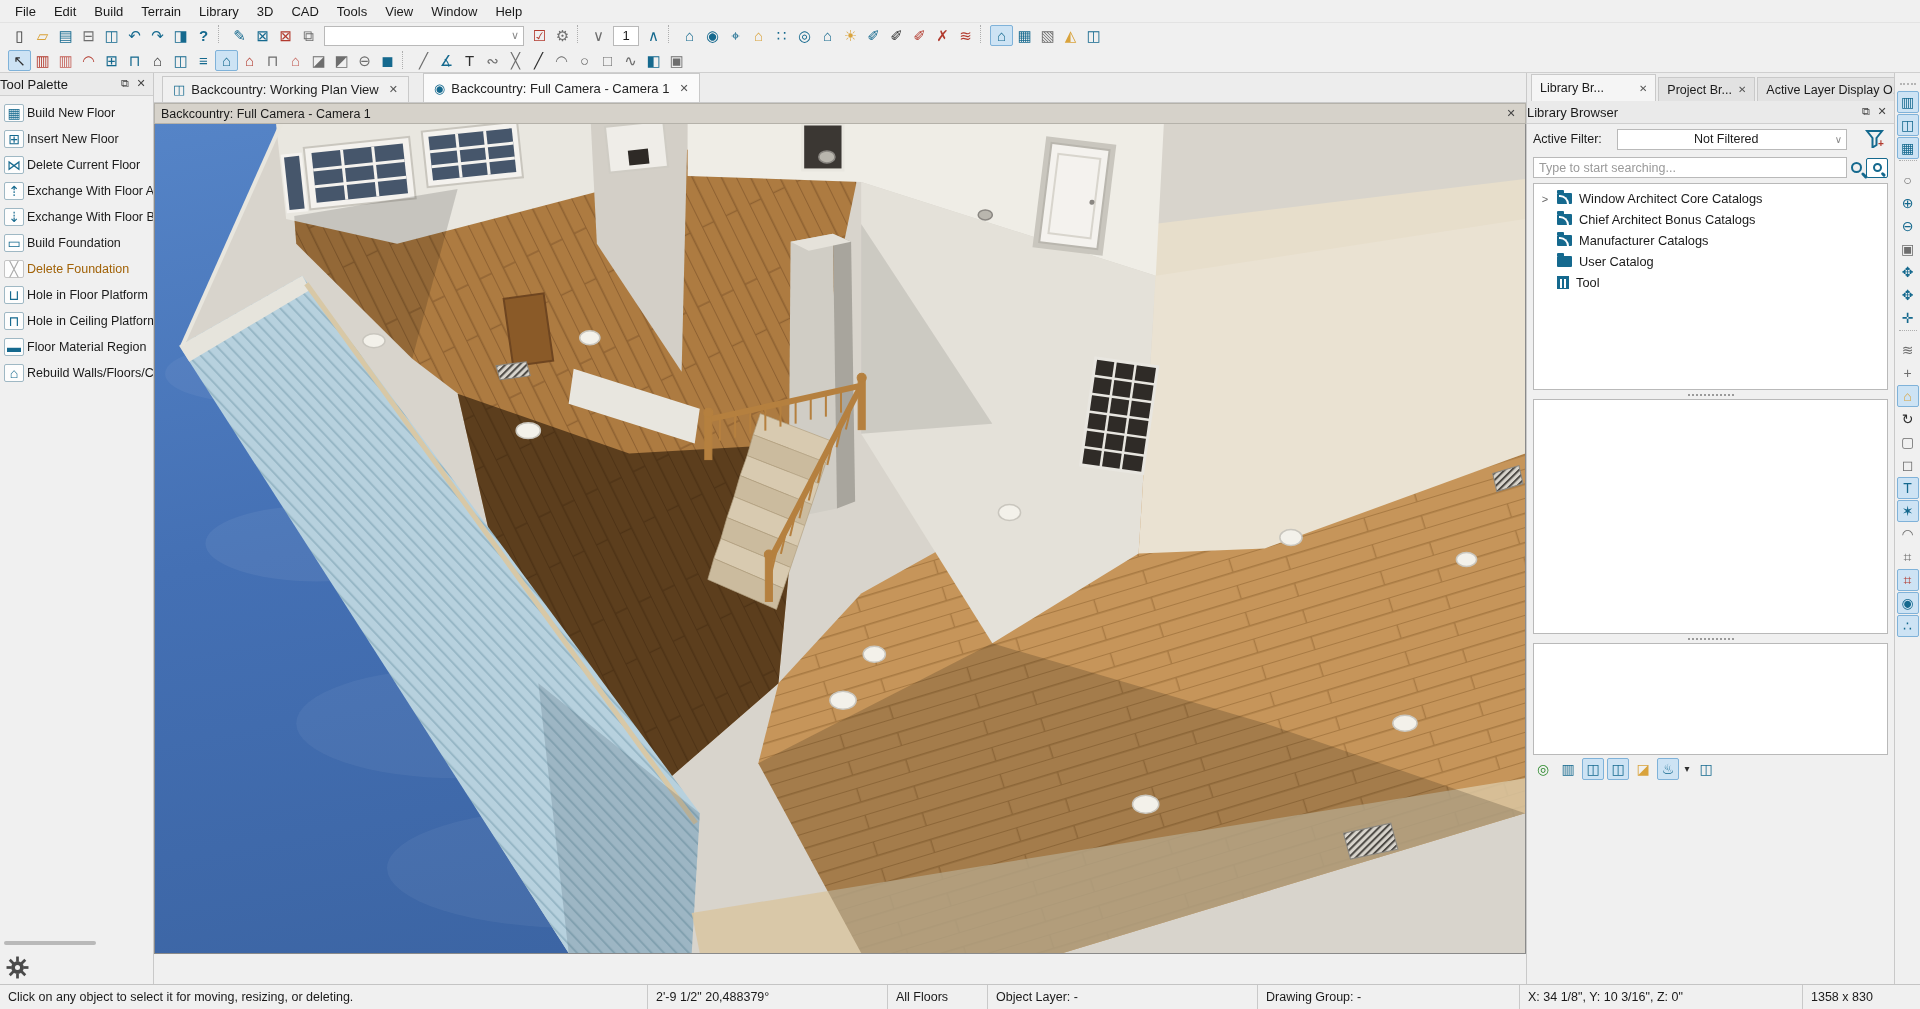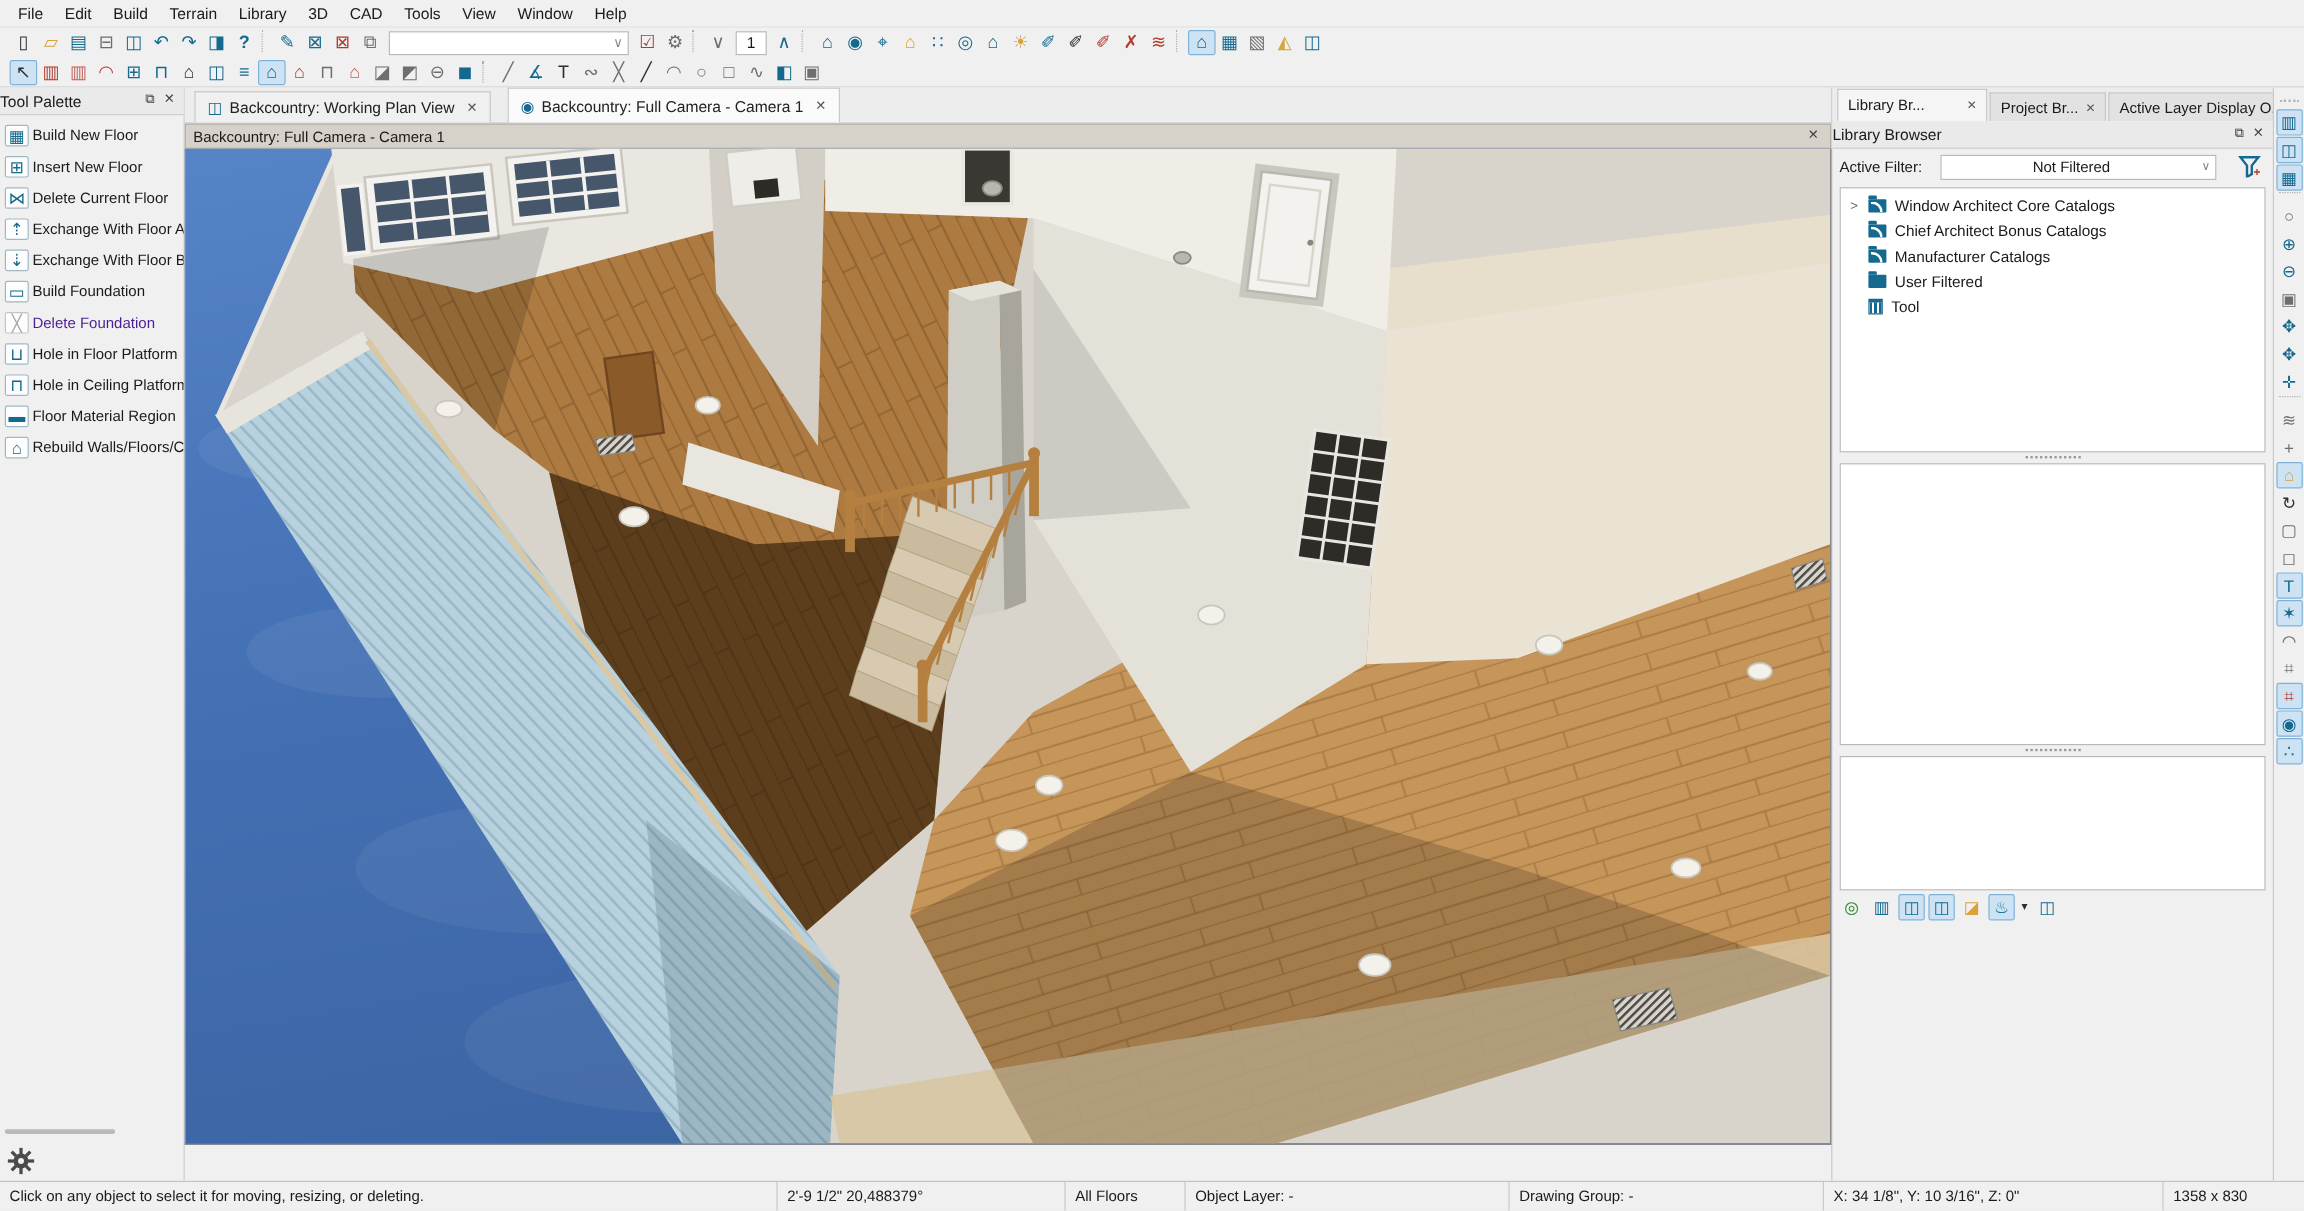--- a/index.html
+++ b/index.html
@@ -37,21 +37,21 @@
   .palette { width:154px; background:#f0f0f0; border-right:1px solid #c9c9c9; display:flex; flex-direction:column; }
   .panel-head { height:23px; display:flex; align-items:center; background:#eaeaea;
         border-bottom:1px solid #cfcfcf; padding:0 4px 0 0; font-size:13px; }
   .panel-head .ttl { flex:1; }
   .mini-btn { width:16px; height:16px; line-height:15px; text-align:center; font-size:11px; color:#444; cursor:default; }
   .tp-list { padding-top:4px; flex:1; overflow:hidden; }
   .tp-item { display:flex; align-items:center; height:26px; padding-left:4px; white-space:nowrap; overflow:hidden; }
   .tp-item .tp-ico { width:20px; height:18px; line-height:17px; text-align:center; color:#15698e;
         font-size:14px; border:1px solid #9fb8c4; border-radius:2px; margin-right:3px; background:#fdfdfd; flex:0 0 auto;}
   .tp-item .tp-lbl { font-size:12.5px; }
-  .tp-item.disabled .tp-lbl { color:#4c1d95; }
+  .tp-item.disabled .tp-lbl { color:#a16207; }
   .tp-item.disabled .tp-ico { color:#a9a9a9; border-color:#c4c4c4; }
   .tp-scroll { height:5px; margin:2px 4px 4px 4px; }
   .tp-scroll .bar { width:92px; height:4px; background:#b9b9b9; border-radius:2px; }
   .tp-foot { height:34px; display:flex; align-items:center; padding-left:6px; }
 
   
   .center { flex:1; display:flex; flex-direction:column; min-width:0; background:#f0f0f0; }
   .doctabs { height:30px; display:flex; align-items:flex-end; background:#ededed; padding-left:8px; border-bottom:1px solid #c9c9c9;}
   .dtab { display:flex; align-items:center; gap:6px; height:26px; padding:0 10px; margin-right:14px;
         background:#f0f0f0; border:1px solid #c9c9c9; border-bottom:none; font-size:13px; color:#222; }
@@ -529,41 +529,48 @@
           <span class="val">Not Filtered</span>
           <span class="chev">∨</span>
         </span>
         <span class="funnel-btn">
           <svg width="20" height="18" viewBox="0 0 20 18">
             <path d="M2,1 h15 l-5.5,7 v7 l-4,2.5 v-9.5 z" fill="none" stroke="#15698e" stroke-width="2"></path>
             <text x="13" y="17" font-size="10" fill="#b23a2e" font-weight="bold">+</text>
           </svg>
         </span>
       </div>
+      <div class="search-row">
+        <input class="search-input" type="text" placeholder="Type to start searching..." style="">
+        <span class="lens"></span>
+        <span class="lens-box">
+            <span class="lens"></span>
+          </span>
+      </div>
       <div class="tree">
 
       <div class="tree-row">
           <span class="exp">&gt;</span>
           <span class="fold arc"></span>
           <span>Window Architect Core Catalogs</span>
         </div>
           <div class="tree-row">
           <span class="exp"></span>
           <span class="fold arc"></span>
           <span>Chief Architect Bonus Catalogs</span>
         </div>
           <div class="tree-row">
           <span class="exp"></span>
           <span class="fold arc"></span>
           <span>Manufacturer Catalogs</span>
         </div>
           <div class="tree-row">
           <span class="exp"></span>
           <span class="fold"></span>
-          <span>User Filtered</span>
+          <span>User Catalog</span>
         </div>
           <div class="tree-row">
           <span class="exp"></span>
           <span class="trash"></span>
           <span>Tool</span>
         </div>
         </div>
       <div class="vsplit">
           <div class="hdl"></div>
         </div>

